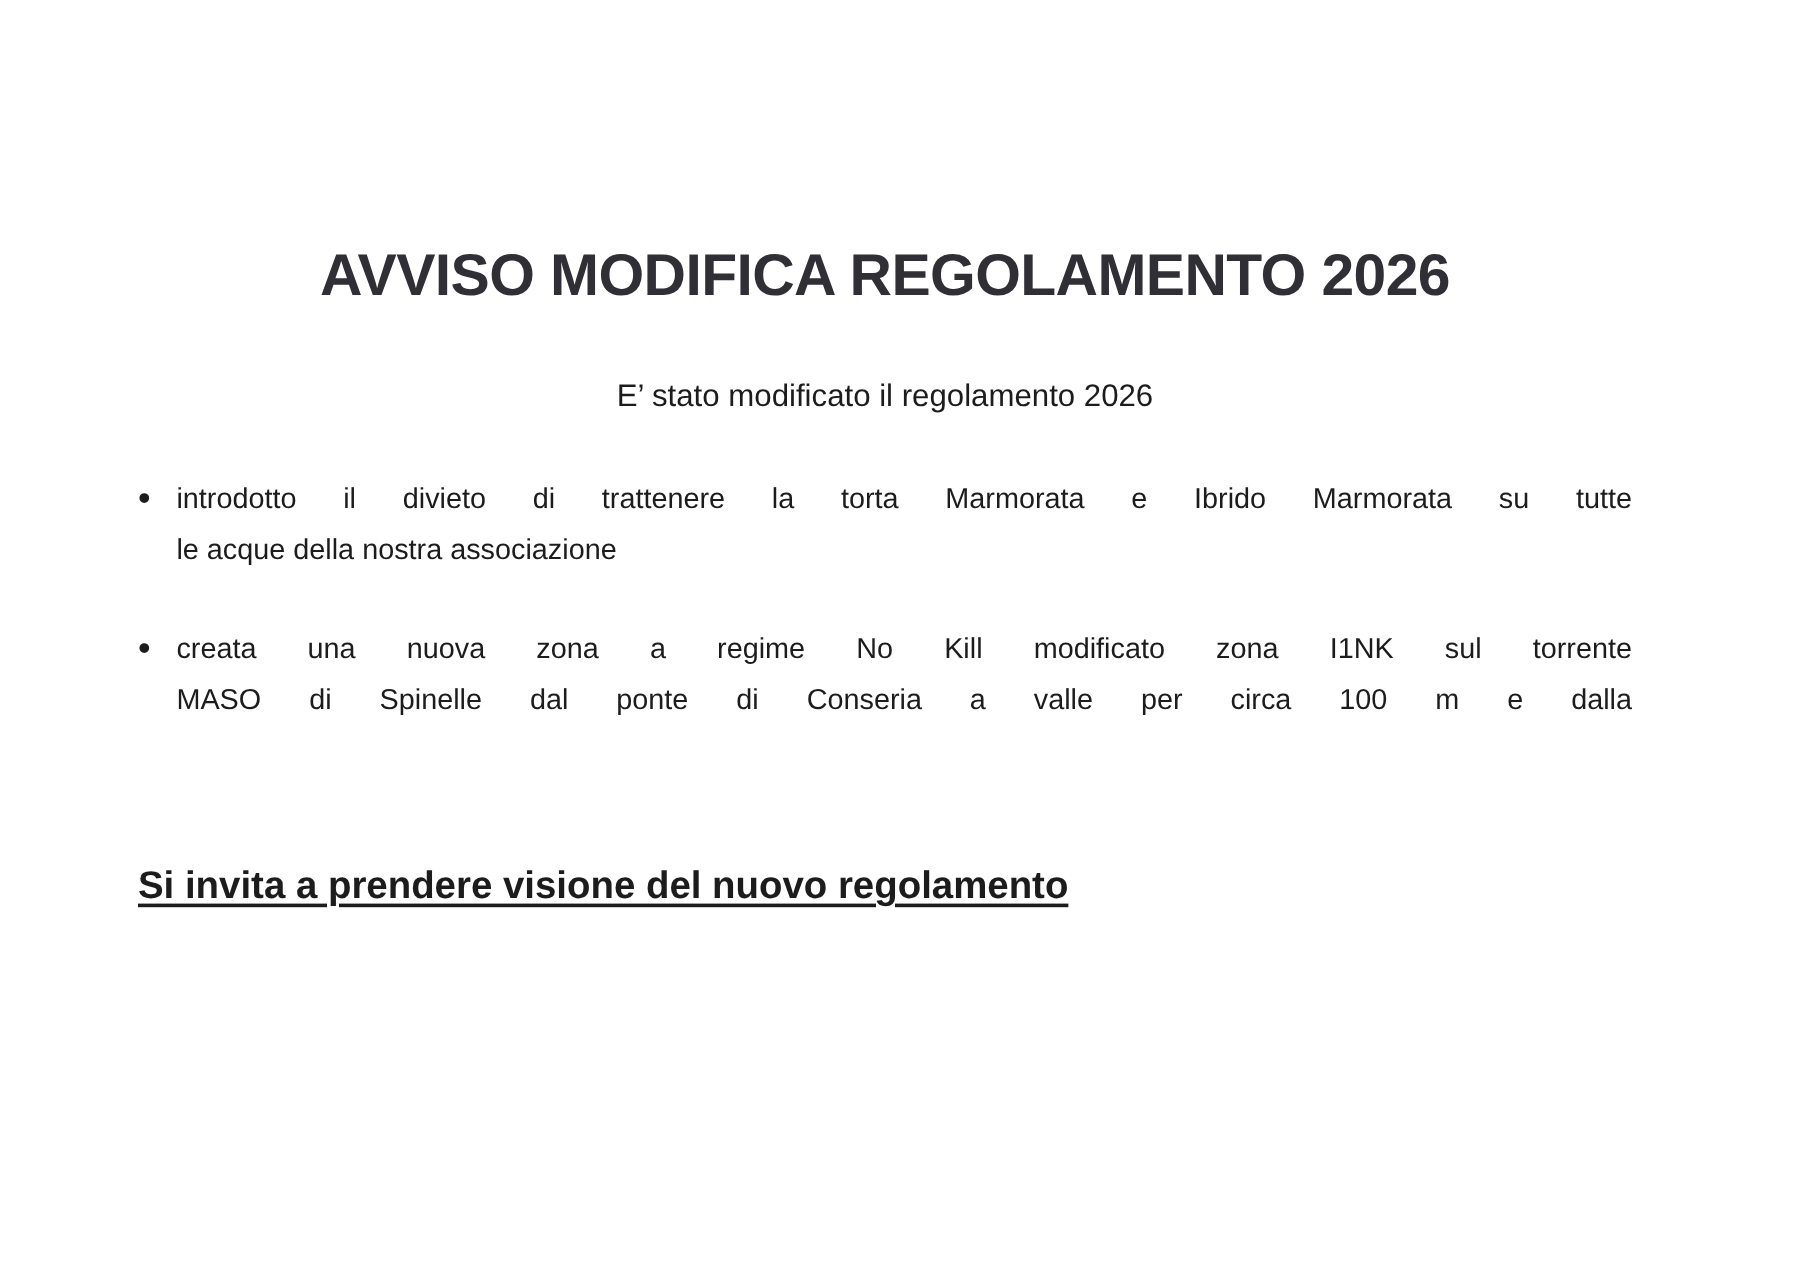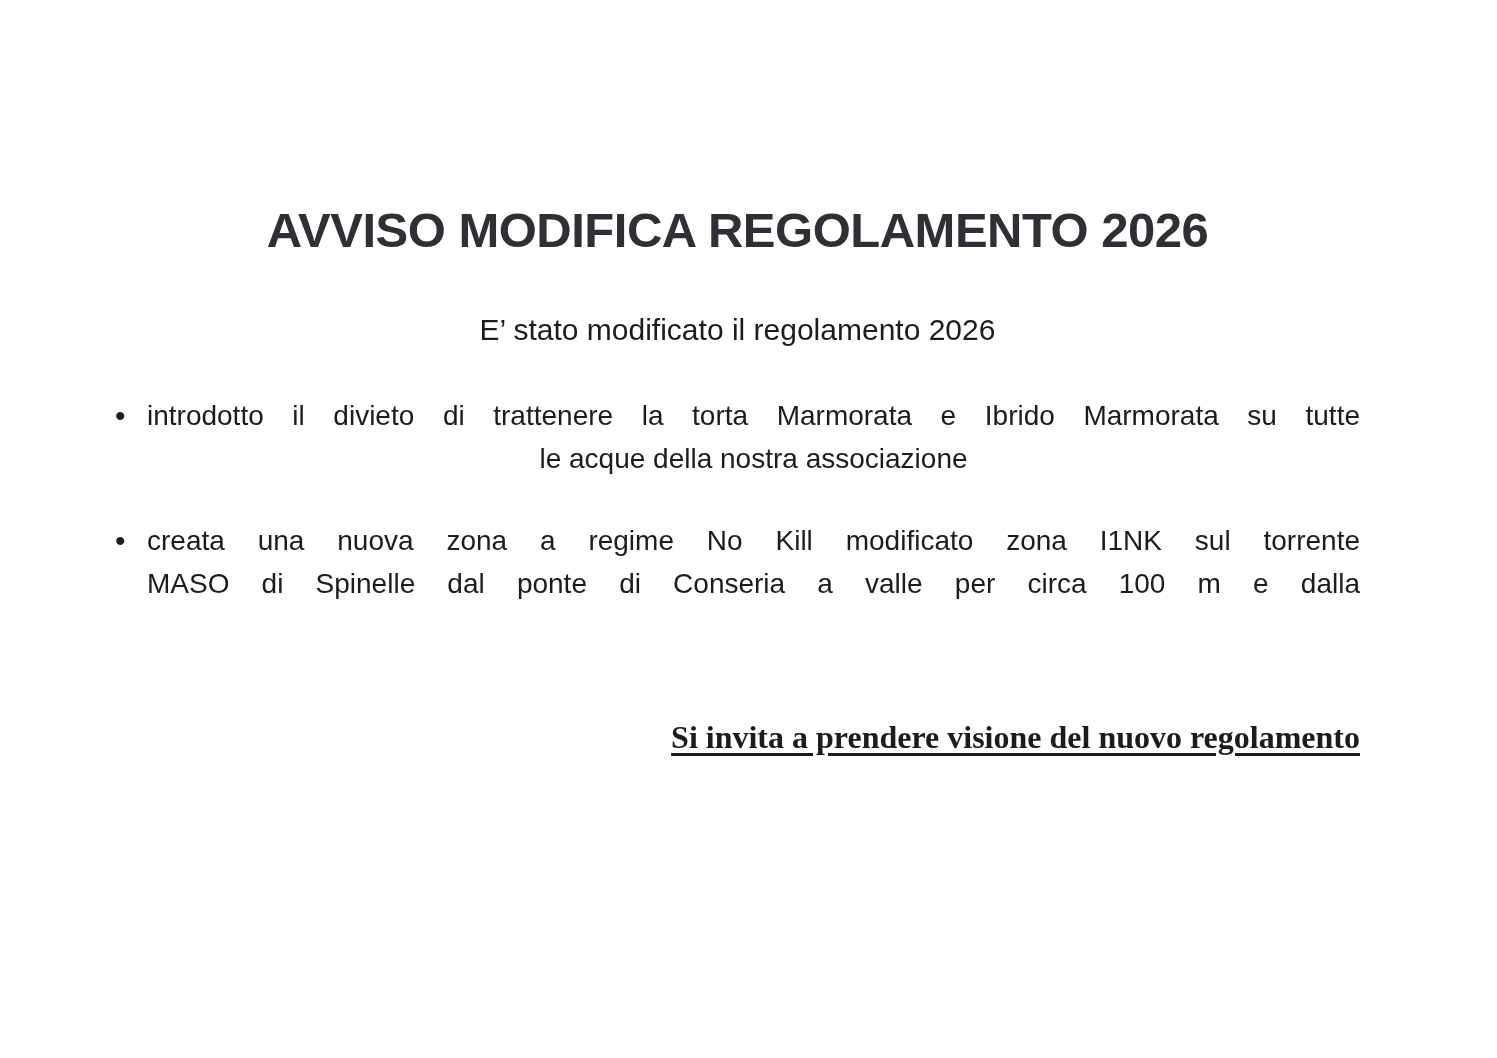--- a/index.html
+++ b/index.html
@@ -22,21 +22,21 @@
     margin: 202px 0 0 0;
     font-size: 49px;
     line-height: 57px;
     font-weight: 700;
     text-align: center;
     color: var(--color-title, #2f2f35);
     letter-spacing: -0.5px;
   }
   .subtitle {
     margin-top: 49px;
-    font-size: 30px;
+    font-size: 26px;
     line-height: 43px;
     text-align: center;
   }
   .intro {
     margin-top: 39px;
     font-size: 30px;
     line-height: 43px;
     text-align: left;
   }
   .bullet-item {
@@ -49,38 +49,37 @@
   }
   .dot {
     flex: 0 0 32px;
     width: 32px;
     font-size: 30px;
     line-height: 43px;
     text-align: left;
   }
   .bullet-text {
     flex: 1 1 auto;
-    font-size: 28px;
+    font-size: 24px;
     line-height: 43px;
   }
   .line {
-    text-align: center;
+    text-align: left;
     white-space: normal;
   }
   .line.just {
     text-align: justify;
     text-align-last: justify;
   }
   .footer {
     margin-top: 110px;
-    text-align: right;
+    text-align: left;
     font-size: 32px;
     line-height: 44px;
     font-weight: 700;
-    font-family: Liberation Serif, serif;
   }
   .footer-text {
     text-decoration: underline;
     text-decoration-thickness: 3px;
     text-underline-offset: 5px;
     text-decoration-color: currentColor;
   }
 </style>
 </head>
 <body>

